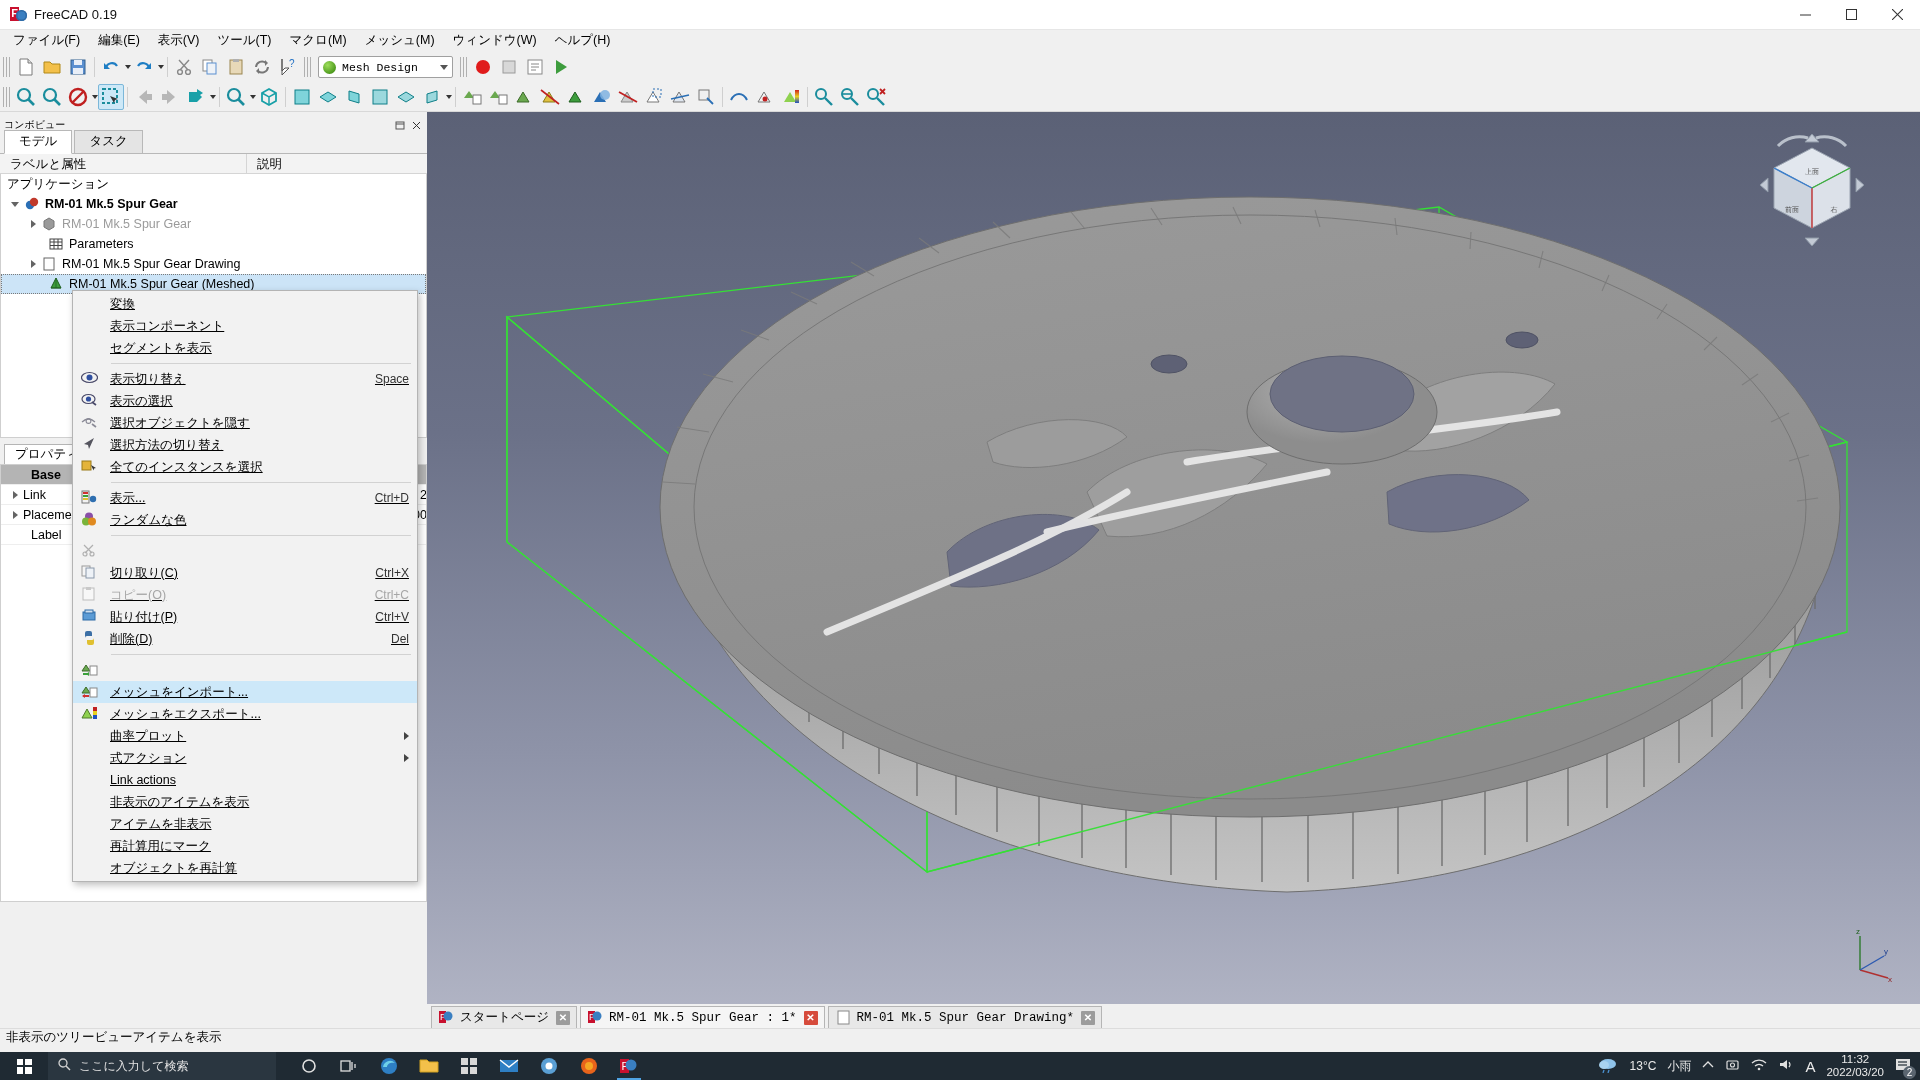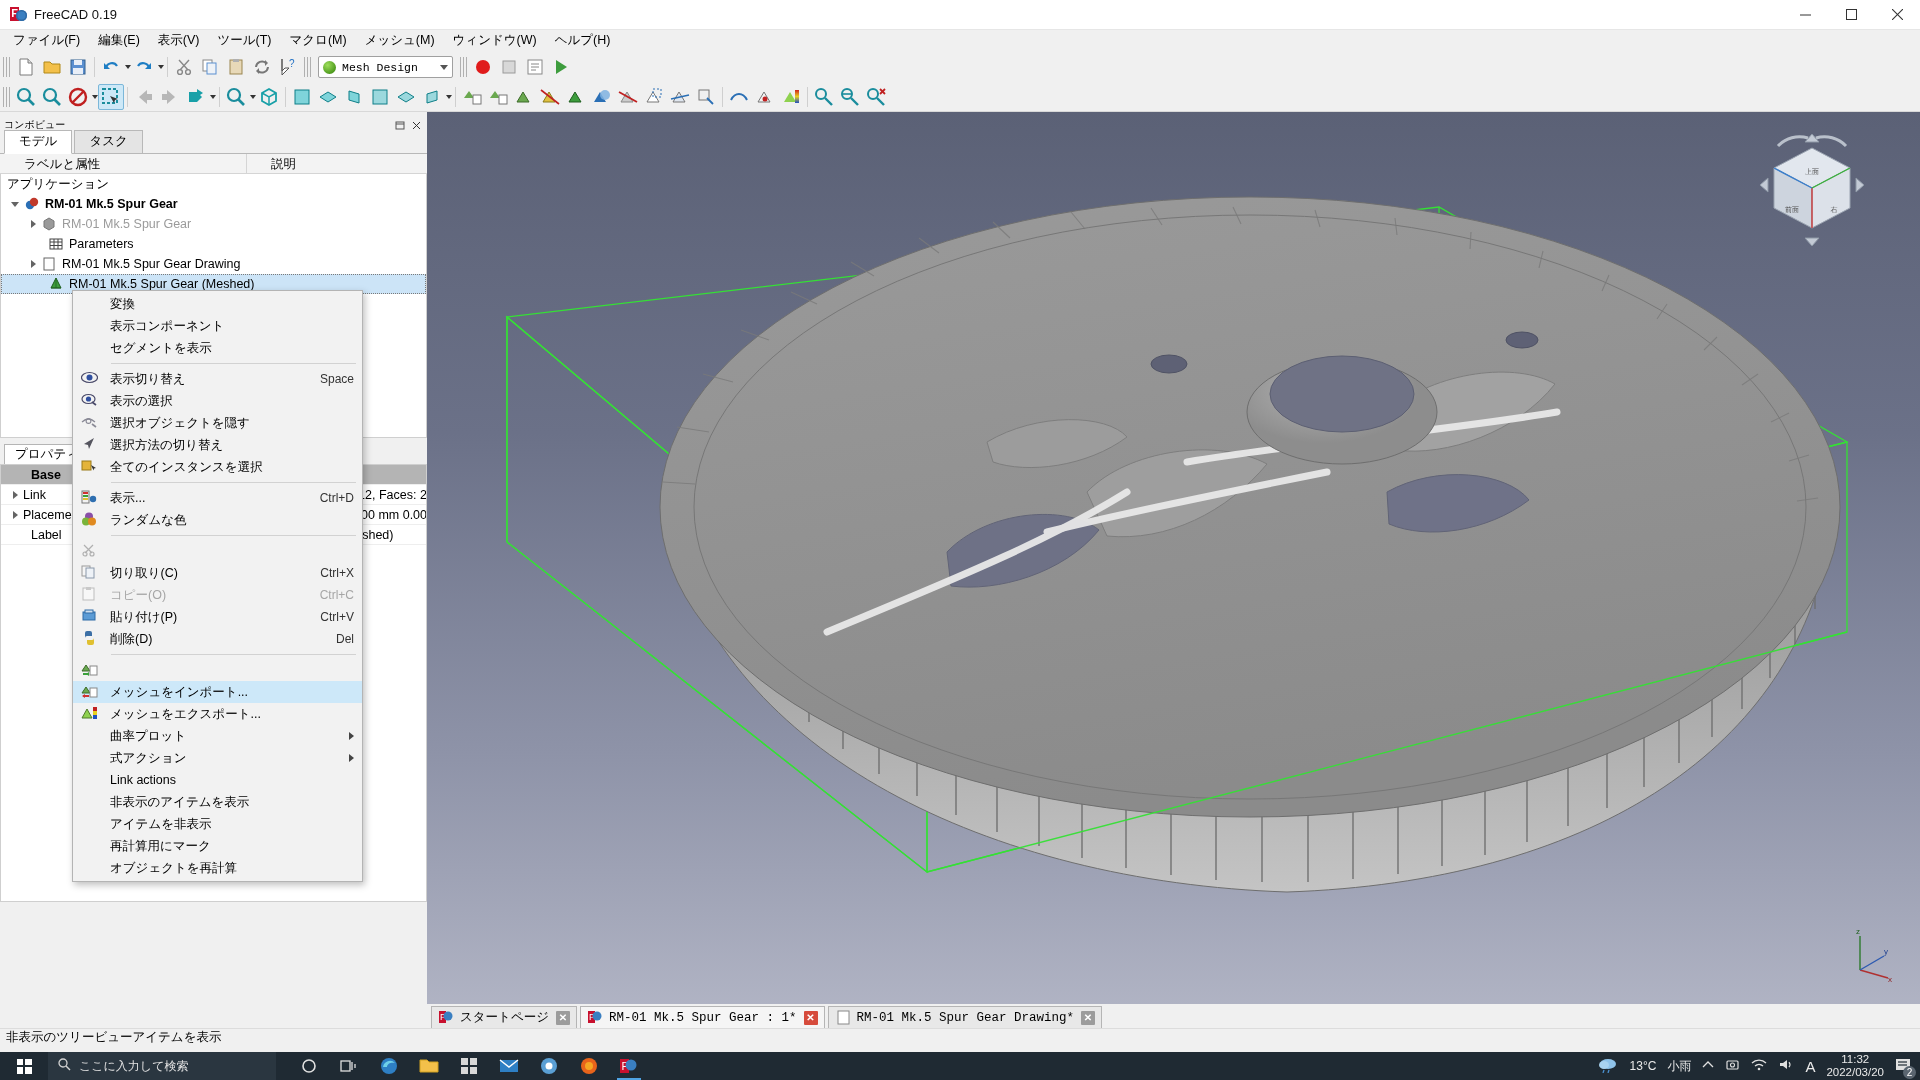--- a/index.html
+++ b/index.html
@@ -58,21 +58,21 @@
   .panel-title { height:20px; display:flex; align-items:flex-end; padding:0 4px; font-size:10px;
                  background:#f0f0f0; }
   .panel-title .ttl { flex:1; }
   .pt-btn { width:13px;height:13px; margin-left:3px; position:relative; }
   .tabrow { height:22px; display:flex; align-items:flex-end; padding-left:4px; border-bottom:1px solid #b8b8b8;}
   .ptab { padding:2px 14px 3px; font-size:12.5px; background:#e4e4e4; border:1px solid #b8b8b8;
           border-bottom:none; margin-right:2px; }
   .ptab.sel { background:#fff; border-bottom:1px solid #fff; margin-bottom:-1px; }
   .tree-head { height:20px; display:flex; background:#f3f3f3; border-bottom:1px solid #d5d5d5;
                font-size:12.5px; }
-  .tree-head div { padding:2px 24px; }
+  .tree-head div { padding:2px 10px; }
   .th1 { width:247px; border-right:1px solid #d5d5d5; }
   .treebody { background:#fff; height:264px; overflow:hidden; position:relative;
               border:1px solid #cfcfcf; border-top:none; }
   .trow { height:20px; display:flex; align-items:center; font-size:12.5px; white-space:nowrap; }
   .trow.sel { background:#cfe5f7; }
   .trow.sel.focused { background:#cce4f7; outline:1px dotted #7a7a7a; outline-offset:-1px; }
   .chev-r { width:0;height:0;border-top:4px solid transparent;border-bottom:4px solid transparent;
             border-left:5px solid #646464; margin-right:5px; }
   .chev-d { width:0;height:0;border-left:4px solid transparent;border-right:4px solid transparent;
             border-top:5px solid #646464; margin-right:5px; }
@@ -146,22 +146,22 @@
   .tb-app.active::after { content:""; position:absolute; bottom:0; left:7px; right:7px; height:2px;
                           background:#4fa3e3; }
   .tray { margin-left:auto; display:flex; align-items:center; gap:11px; padding-right:8px;
           font-size:12px; color:#eaeaea; }
   .clock { text-align:center; line-height:13px; font-size:11.5px; }
   .badge { position:relative; }
   .badge .num { position:absolute; right:-4px; bottom:-4px; width:13px;height:13px;border-radius:50%;
                 background:#5a6570; color:#fff; font:10px/13px "Liberation Sans",sans-serif; text-align:center;}
 
   
-  .ctxmenu { position:absolute; left:72px; top:290px; width:291px; background:#f2f2f2;
-             border:1px solid #b4b4b4; box-shadow:2px 3px 7px rgba(0,0,0,0.25); padding:2px 0; z-index:50;}
+  .ctxmenu { position:absolute; left:72px; top:290px; width:346px; background:#f2f2f2;
+             border:1px solid #b4b4b4; box-shadow:2px 3px 7px rgba(0,0,0,0.25); padding:2px 0; z-index:50;text-decoration:underline;}
   .cm-item { height:22px; display:flex; align-items:center; font-size:12.5px; position:relative;
              padding-right:8px; }
   .cm-item.sel { background:#cde8f9; }
   .cm-item.disabled { color:#a6a6a6; }
   .cm-ico { width:22px; height:16px; margin:0 7px 0 8px; position:relative; flex:0 0 22px; }
   .cm-lbl { flex:1; }
   .cm-key { color:#333; font-size:12px; padding-left:14px; }
   .cm-item.disabled .cm-key { color:#a6a6a6; }
   .cm-sep { height:1px; background:#d2d2d2; margin:4px 6px 4px 38px; }
   .cm-sub { width:0;height:0;border-top:4px solid transparent;border-bottom:4px solid transparent;

